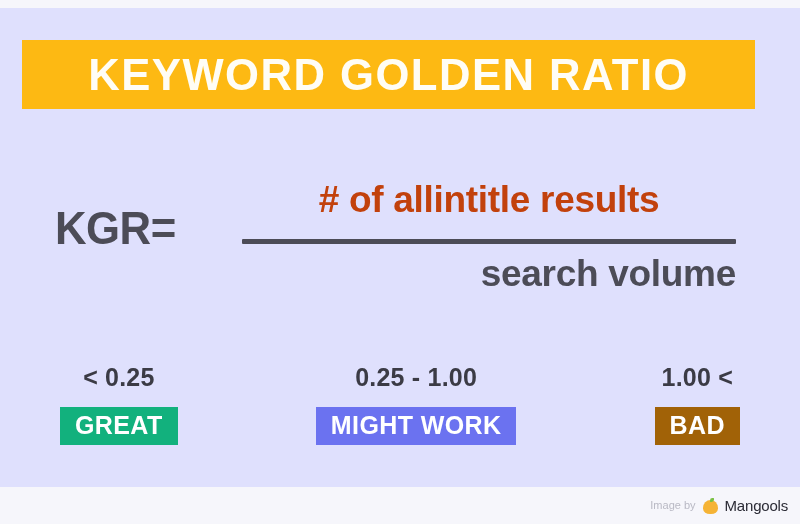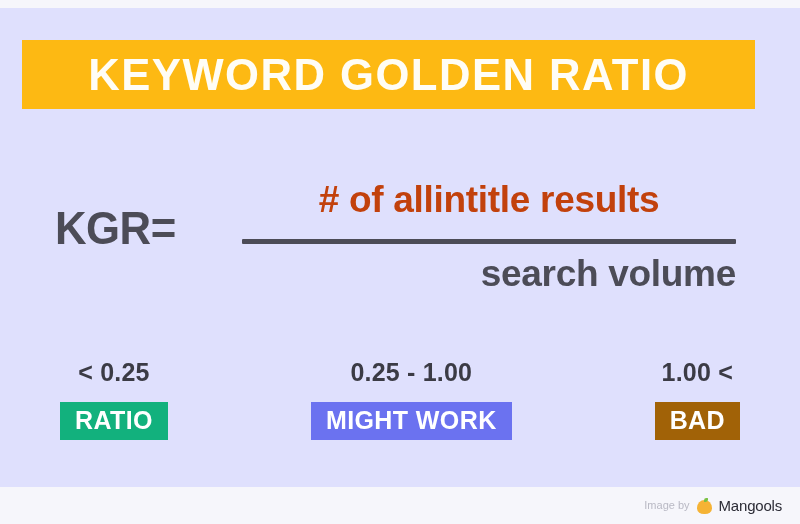--- a/index.html
+++ b/index.html
@@ -121,21 +121,21 @@
   }
 
   
   .ranges {
     position: absolute;
     left: 60px;
     top: 352px;
     width: 680px;
     height: 90px;
     display: flex;
-    align-items: flex-start;
+    align-items: center;
     justify-content: space-between;
   }
   .range-col {
     display: flex;
     flex-direction: column;
     align-items: center;
   }
   .range-value {
     font-size: 25px;
     font-weight: bold;
@@ -163,21 +163,21 @@
   .footer {
     position: absolute;
     left: 0;
     top: 487px;
     width: 800px;
     height: 37px;
     background: #f6f6fb;
     display: flex;
     align-items: center;
     justify-content: flex-end;
-    padding-right: 18px;
+    padding-right: 12px;
     box-sizing: border-box;
   }
   .credit {
     display: flex;
     align-items: center;
     gap: 7px;
   }
   .credit-prefix {
     font-size: 11px;
     color: #b9b9c4;
@@ -235,21 +235,21 @@
         <div class="numerator"># of allintitle results</div>
         <div class="fraction-bar"></div>
         <div class="denominator">search volume</div>
       </div>
     </div>
 
     <div class="ranges">
 
       <div class="range-col">
         <div class="range-value">&lt; 0.25</div>
-        <div class="range-badge badge-great">RATIO</div>
+        <div class="range-badge badge-great">GREAT</div>
       </div>
 
       <div class="range-col">
         <div class="range-value">0.25 - 1.00</div>
         <div class="range-badge badge-might">MIGHT WORK</div>
       </div>
 
       <div class="range-col">
         <div class="range-value">1.00 &lt;</div>
         <div class="range-badge badge-bad">BAD</div>

